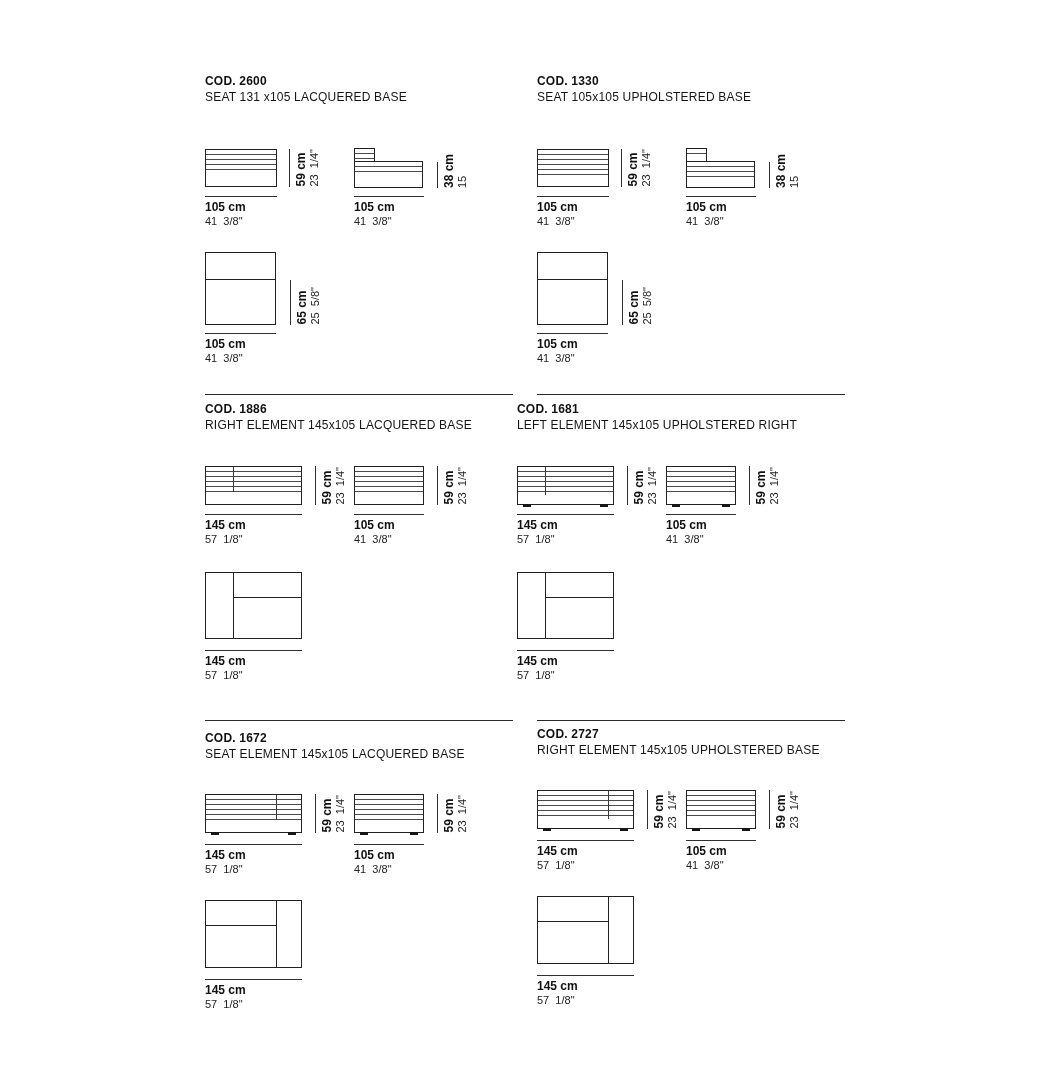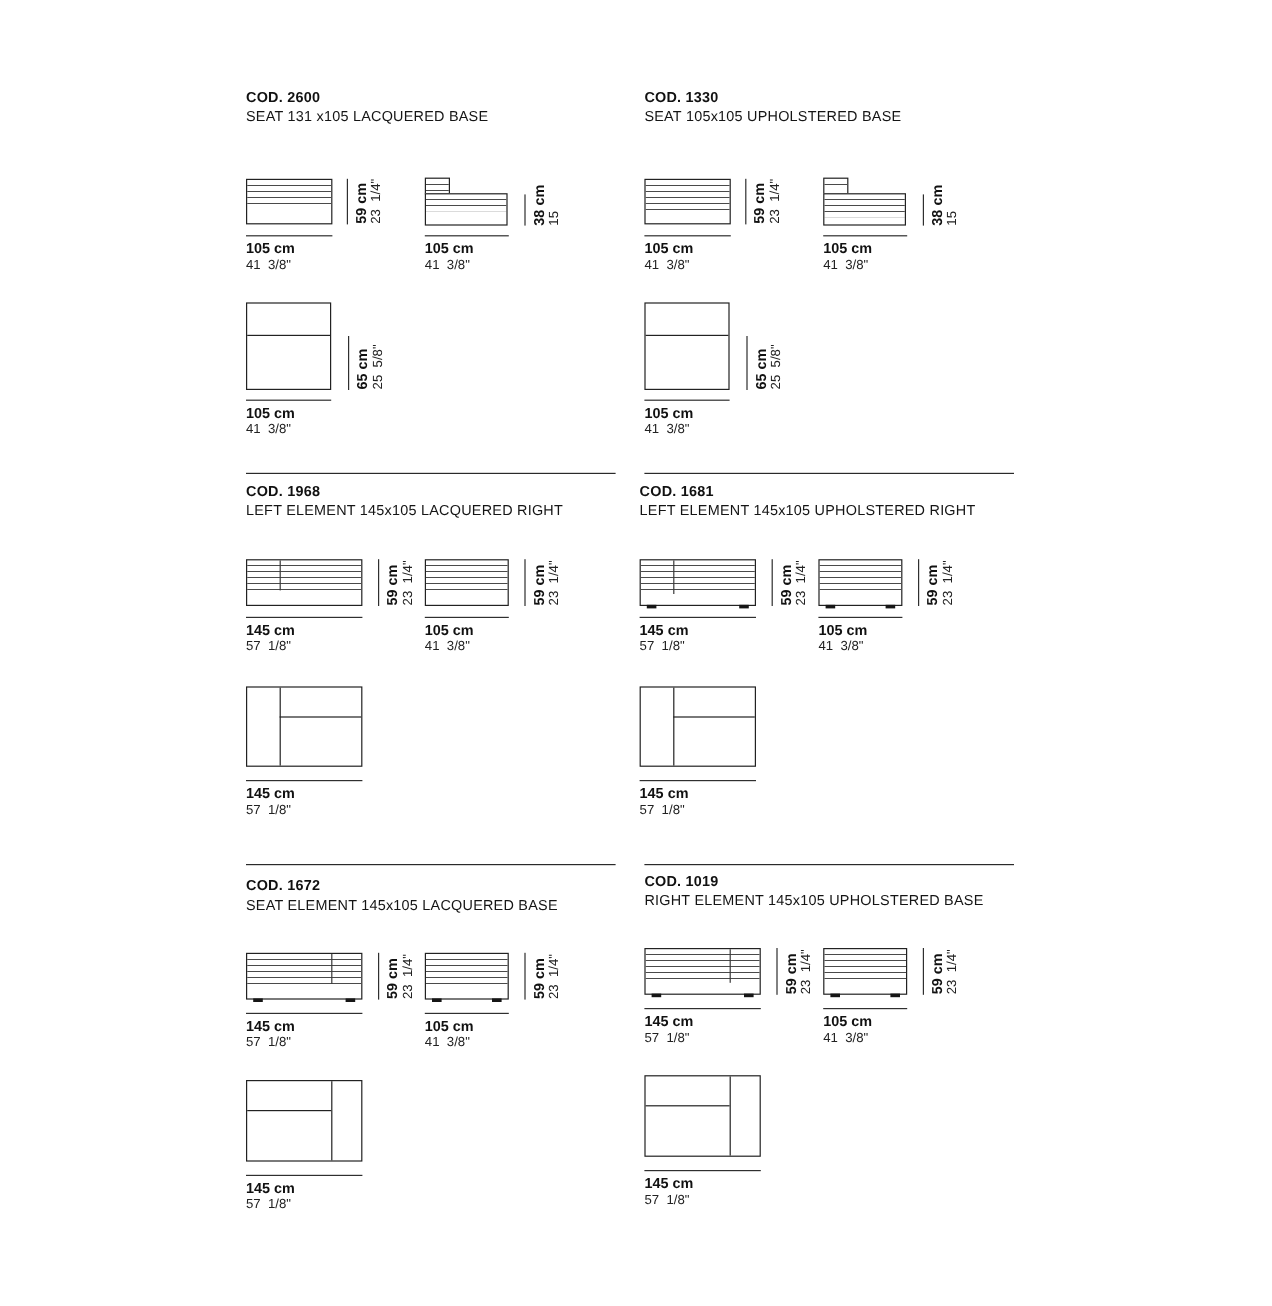--- a/index.html
+++ b/index.html
@@ -122,22 +122,22 @@
     <div class="vdim" style="left:85px;top:205px;height:45px">
       <div class="vline"></div>
       <div class="vtxt"><span class="vcm">65 cm</span><span class="vin">25  5/8"</span></div>
     </div>
     <div class="hline" style="left:0;top:258px;width:71px"></div>
     <div class="hcm" style="left:0;top:263px">105 cm</div>
     <div class="hin" style="left:0;top:277px">41  3/8"</div>
   </div>
 
   <div class="sec" style="left:205px;top:403px">
-    <div class="cod">COD. 1968</div>
-    <div class="desc">LEFT ELEMENT 145x105 LACQUERED RIGHT</div>
+    <div class="cod">COD. 1886</div>
+    <div class="desc">RIGHT ELEMENT 145x105 LACQUERED BASE</div>
 
     <div class="box" style="left:0;top:63px;width:97px;height:39px">
       <div class="hl" style="height:68%"></div>
       <div class="vdiv" style="left:27px;height:68%"></div>
     </div>
     <div class="vdim" style="left:110px;top:63px;height:39px">
       <div class="vline"></div>
       <div class="vtxt"><span class="vcm">59 cm</span><span class="vin">23  1/4"</span></div>
     </div>
 
@@ -158,21 +158,21 @@
 
     <div class="box" style="left:0;top:169px;width:97px;height:67px">
       <div class="tvv" style="left:27px"></div>
       <div class="tvh" style="left:27px;right:0;top:37%"></div>
     </div>
     <div class="hline" style="left:0;top:247px;width:97px"></div>
     <div class="hcm" style="left:0;top:252px">145 cm</div>
     <div class="hin" style="left:0;top:266px">57  1/8"</div>
   </div>
 
-  <div class="sec" style="left:533px;top:403px">
+  <div class="sec" style="left:517px;top:403px">
     <div class="cod">COD. 1681</div>
     <div class="desc">LEFT ELEMENT 145x105 UPHOLSTERED RIGHT</div>
 
     <div class="box" style="left:0;top:63px;width:97px;height:39px">
       <div class="hl" style="height:76%"></div>
       <div class="vdiv" style="left:27px;height:76%"></div>
       <i class="foot" style="left:5px"></i>
       <i class="foot" style="right:5px"></i>
     </div>
     <div class="vdim" style="left:110px;top:63px;height:39px">
@@ -241,21 +241,21 @@
     <div class="box" style="left:0;top:168px;width:97px;height:68px">
       <div class="tvv" style="left:70px"></div>
       <div class="tvh" style="left:0;width:70px;top:37%"></div>
     </div>
     <div class="hline" style="left:0;top:247px;width:97px"></div>
     <div class="hcm" style="left:0;top:252px">145 cm</div>
     <div class="hin" style="left:0;top:266px">57  1/8"</div>
   </div>
 
   <div class="sec" style="left:537px;top:728px">
-    <div class="cod">COD. 1019</div>
+    <div class="cod">COD. 2727</div>
     <div class="desc">RIGHT ELEMENT 145x105 UPHOLSTERED BASE</div>
 
     <div class="box" style="left:0;top:62px;width:97px;height:39px">
       <div class="hl" style="height:76%"></div>
       <div class="vdiv" style="left:70px;height:76%"></div>
       <i class="foot" style="left:5px"></i>
       <i class="foot" style="right:5px"></i>
     </div>
     <div class="vdim" style="left:110px;top:62px;height:39px">
       <div class="vline"></div>

